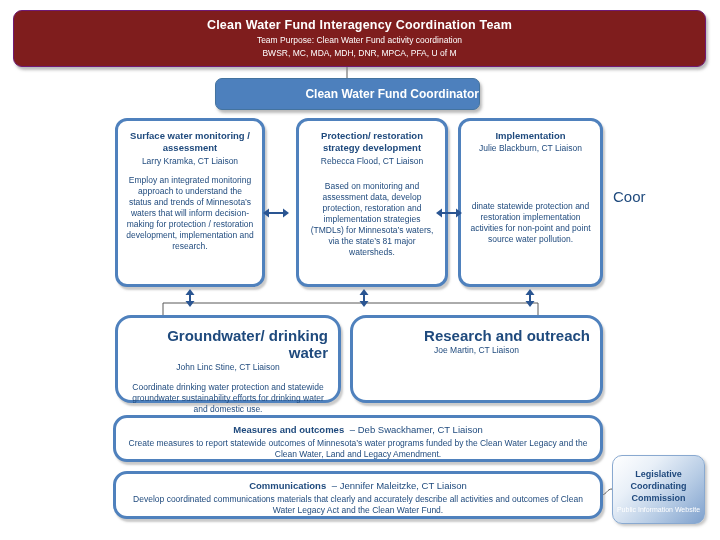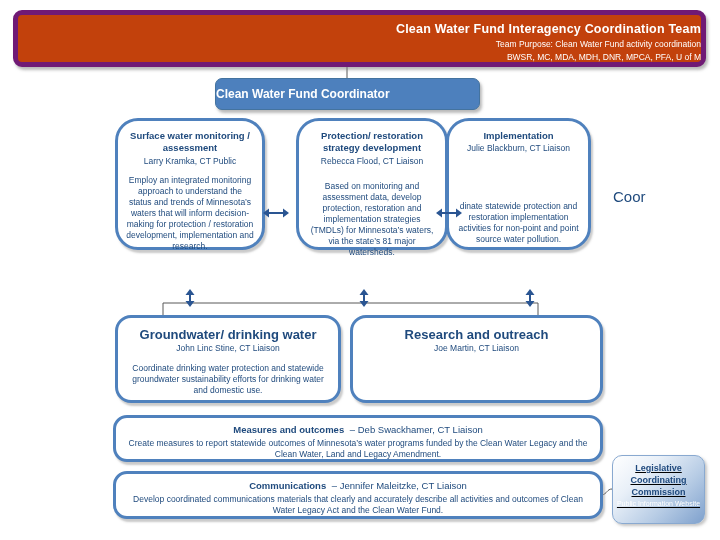--- a/index.html
+++ b/index.html
@@ -3,61 +3,61 @@
 <meta charset="utf-8">
 <style>
   html,body { margin:0; padding:0; background:#ffffff; }
   .page {
     position:relative; width:720px; height:540px; background:#ffffff;
     font-family:"Liberation Sans", sans-serif; overflow:hidden;
   }
   
   .banner {
     position:absolute; left:13px; top:10px; width:693px; height:57px;
-    background:#c2410c; border:5px solid #701a75; border-radius:9px;
+    background:#7f1d1d; border:1px solid #701a75; border-radius:9px;
     box-shadow:2px 3px 3px rgba(130,130,130,.55);
-    color:#ffffff; text-align:right; box-sizing:border-box;
+    color:#ffffff; text-align:center; box-sizing:border-box;
   }
   .banner-title { font-size:12.5px; font-weight:bold; margin-top:7px; letter-spacing:.2px; }
   .banner-sub { font-size:8.5px; margin-top:3px; }
   
   .coordinator {
     position:absolute; left:215px; top:78px; width:265px; height:32px;
     background:#4d80bd; border:1px solid #44739f; border-radius:7px;
     box-shadow:2px 3px 3px rgba(130,130,130,.55);
-    color:#ffffff; text-align:left; line-height:30px; font-size:12px; font-weight:bold;
+    color:#ffffff; text-align:right; line-height:30px; font-size:12px; font-weight:bold;
     box-sizing:border-box;
   }
   
   .colbox {
-    position:absolute; top:118px; height:132px; background:#ffffff;
-    border:3px solid #4f81bd; border-radius:23px;
+    position:absolute; top:118px; height:169px; background:#ffffff;
+    border:3px solid #4f81bd; border-radius:12px;
     box-shadow:2px 3px 2px rgba(150,150,150,.5);
     color:#1f4a7d; text-align:center; box-sizing:border-box; padding:9px 8px 0;
   }
   #col1 { left:115px; width:150px; }
   #col2 { left:296px; width:152px; }
-  #col3 { left:446px; width:145px; }
+  #col3 { left:458px; width:145px; }
   .col-title { font-size:9.5px; font-weight:bold; line-height:1.3; }
   .col-liaison { font-size:8.5px; margin-top:1px; }
   .col-body { font-size:8.5px; line-height:1.3; }
   #col1 .col-body { margin-top:9px; }
   #col2 .col-body { margin-top:15px; }
   #col3 .col-body { margin-top:48px; }
   .overflow-frag { position:absolute; left:613px; top:188px; font-size:15px; color:#1f4a7d; }
   
   .bottombox {
     position:absolute; top:315px; height:88px; background:#ffffff;
     border:3px solid #4f81bd; border-radius:16px;
     box-shadow:2px 3px 2px rgba(150,150,150,.5);
     color:#1f4a7d; text-align:center; box-sizing:border-box; padding:9px 10px 0;
   }
   #bottom1 { left:115px; width:226px; }
   #bottom2 { left:350px; width:253px; }
-  .bottom-title { font-size:13px; font-weight:bold; }
+  .bottom-title { font-size:15px; font-weight:bold;text-align:right; }
   .bottom-liaison { font-size:8.5px; margin-top:1px; }
   .bottom-body { font-size:8.5px; margin-top:10px; line-height:1.3; }
   
   .widebox {
     position:absolute; left:113px; width:490px; background:#ffffff;
     border:3px solid #4f81bd; border-radius:14px;
     box-shadow:2px 3px 2px rgba(150,150,150,.5);
     color:#1f4a7d; text-align:center; box-sizing:border-box; padding:6px 12px 0;
   }
   #measures { top:415px; height:47px; }
@@ -65,21 +65,21 @@
   .wide-title-line { font-size:9.5px; }
   .wide-title { font-weight:bold; }
   .wide-suffix { margin-left:3px; }
   .wide-body { font-size:8.5px; margin-top:3px; line-height:1.3; }
   
   .lcc {
     position:absolute; left:612px; top:455px; width:93px; height:69px;
     border:1px solid #89a9d0; border-radius:10px;
     background:linear-gradient(135deg,#ffffff 0%,#e9f0f8 30%,#b7cce5 65%,#7fa1cd 100%);
     box-shadow:2px 2px 3px rgba(140,140,140,.5);
-    text-align:center; box-sizing:border-box; padding-top:6px;text-decoration:underline;
+    text-align:center; box-sizing:border-box; padding-top:12px;
   }
   .lcc-title { font-size:9px; font-weight:bold; color:#1f497d; line-height:1.35; }
   .lcc-sub { font-size:7px; color:#ffffff; margin-top:1px; line-height:1.3; }
   
   .lines { position:absolute; left:0; top:0; pointer-events:none; }
   .arrow { position:absolute; pointer-events:none; }
 </style>
 </head>
 <body>
 
@@ -94,21 +94,21 @@
   <div class="banner">
     <div class="banner-title">Clean Water Fund Interagency Coordination Team</div>
     <div class="banner-sub">Team Purpose: Clean Water Fund activity coordination</div>
     <div class="banner-sub">BWSR, MC, MDA, MDH, DNR, MPCA, PFA, U of M</div>
   </div>
 
   <div class="coordinator">Clean Water Fund Coordinator</div>
 
   <div class="colbox" id="col1">
     <div class="col-title">Surface water monitoring / assessment</div>
-    <div class="col-liaison">Larry Kramka, CT Public</div>
+    <div class="col-liaison">Larry Kramka, CT Liaison</div>
     <div class="col-body">Employ an integrated monitoring approach to understand the status and trends of Minnesota’s waters that will inform decision-making for protection / restoration development, implementation and research.</div>
   </div>
   <div class="colbox" id="col2">
     <div class="col-title">Protection/ restoration strategy development</div>
     <div class="col-liaison">Rebecca Flood, CT Liaison</div>
     <div class="col-body">Based on monitoring and assessment data, develop protection, restoration and implementation strategies (TMDLs) for Minnesota’s waters, via the state’s 81 major watersheds.</div>
   </div>
   <div class="colbox" id="col3">
     <div class="col-title">Implementation</div>
     <div class="col-liaison">Julie Blackburn, CT Liaison</div>

